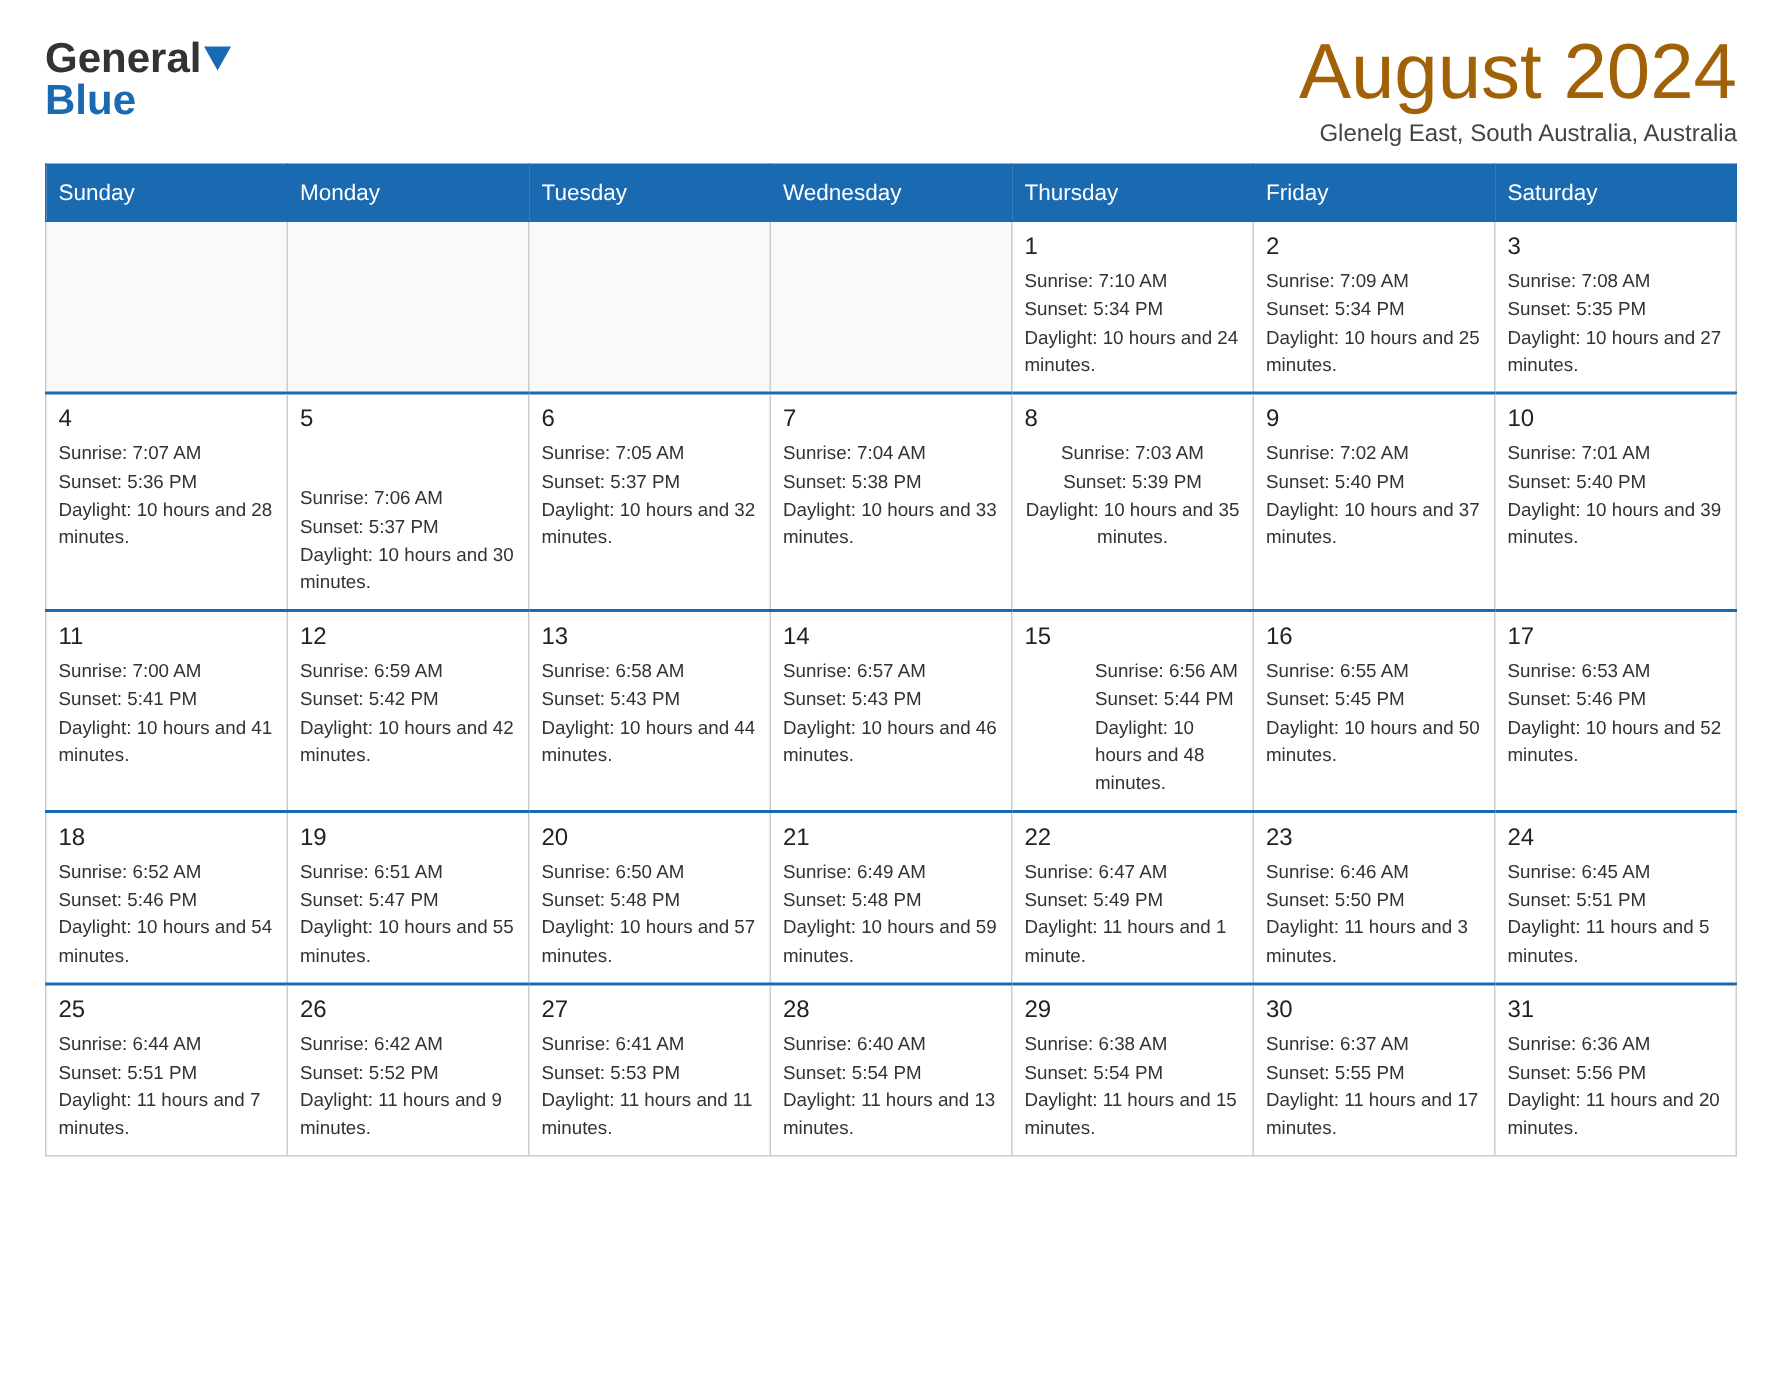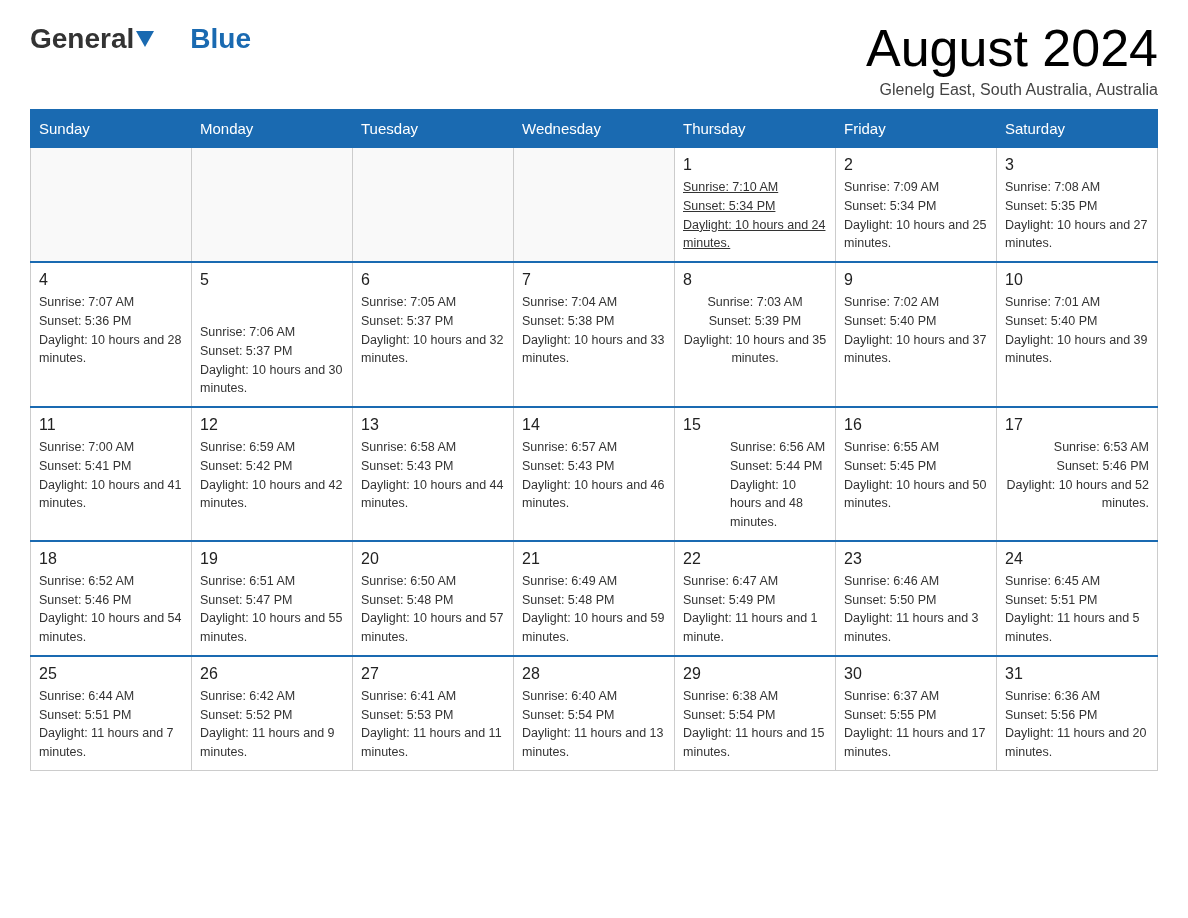--- a/index.html
+++ b/index.html
@@ -11,23 +11,23 @@
       min-height: 918px;
     }
     .header {
       display: flex;
       align-items: flex-start;
       justify-content: space-between;
       margin-bottom: 10px;
     }
     .logo {
       display: flex;
+      flex-direction: column;
       align-items: flex-start;
       padding-top: 5px;
-      gap: 36px;
     }
     .logo-text {
       font-size: 28px;
       font-weight: bold;
       color: #333;
       line-height: 1;
     }
     .logo-blue {
       color: #1a6ab1;
     }
@@ -42,21 +42,21 @@
       vertical-align: middle;
       position: relative;
       top: -2px;
     }
     .header-right {
       text-align: right;
     }
     .month-title {
       font-size: 52px;
       font-weight: 300;
-      color: #000000;
+      color: #a16207;
       line-height: 1.1;
     }
     .location {
       font-size: 16px;
       color: #444;
       margin-top: 4px;
     }
     .calendar {
       width: 100%;
       border-collapse: collapse;
@@ -129,21 +129,21 @@
       </tr>
   </thead>
   <tbody id="calendar-body">
   <tr>
         <td class="empty"></td>
         <td class="empty"></td>
         <td class="empty"></td>
         <td class="empty"></td>
         <td>
           <div class="day-number">1</div>
-          <div class="day-info" style="white-space: pre-line; text-decoration: underline;">Sunrise: 7:10 AM
+          <div class="day-info" style="white-space: pre-line;">Sunrise: 7:10 AM
 Sunset: 5:34 PM
 Daylight: 10 hours and 24 minutes.</div>
         </td>
         <td>
           <div class="day-number">2</div>
           <div class="day-info" style="white-space: pre-line;">Sunrise: 7:09 AM
 Sunset: 5:34 PM
 Daylight: 10 hours and 25 minutes.</div>
         </td>
         <td>
@@ -229,21 +229,21 @@
 Daylight: 10 hours and 48 minutes.</div>
         </td>
         <td>
           <div class="day-number">16</div>
           <div class="day-info" style="white-space: pre-line;">Sunrise: 6:55 AM
 Sunset: 5:45 PM
 Daylight: 10 hours and 50 minutes.</div>
         </td>
         <td>
           <div class="day-number">17</div>
-          <div class="day-info" style="white-space: pre-line; text-align: right;">Sunrise: 6:53 AM
+          <div class="day-info" style="white-space: pre-line;">Sunrise: 6:53 AM
 Sunset: 5:46 PM
 Daylight: 10 hours and 52 minutes.</div>
         </td>
       </tr>
       <tr class="row-border">
         <td>
           <div class="day-number">18</div>
           <div class="day-info" style="white-space: pre-line;">Sunrise: 6:52 AM
 Sunset: 5:46 PM
 Daylight: 10 hours and 54 minutes.</div>

